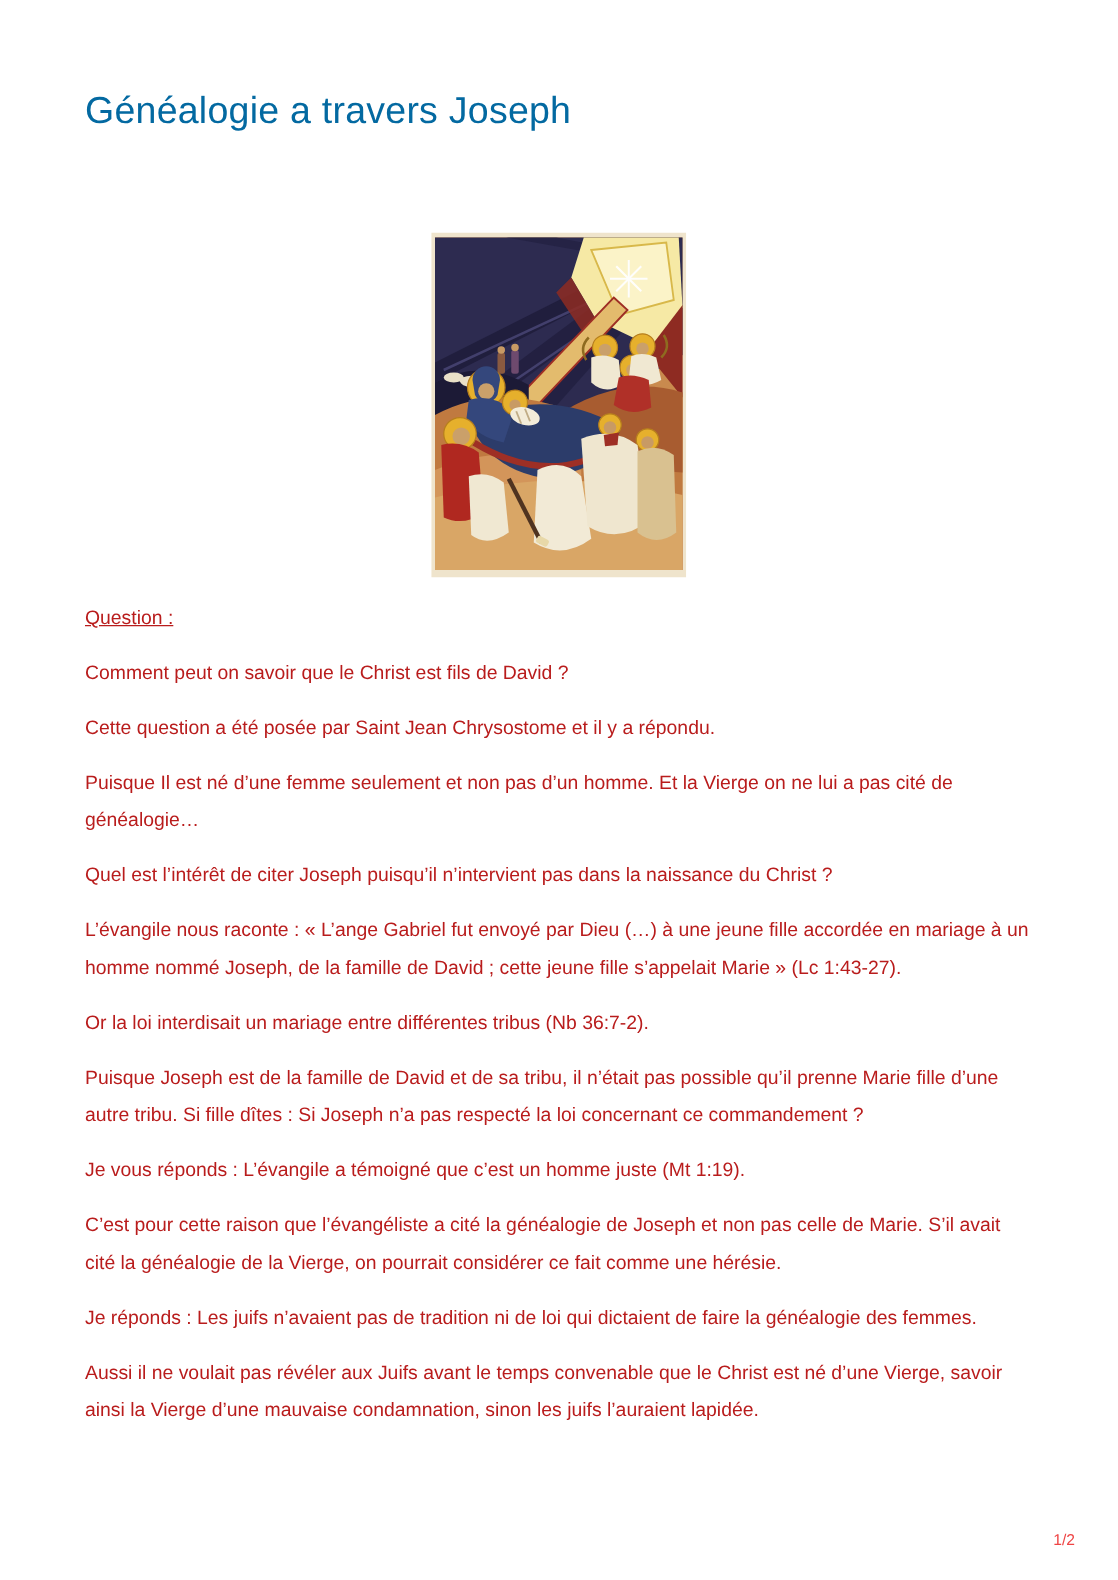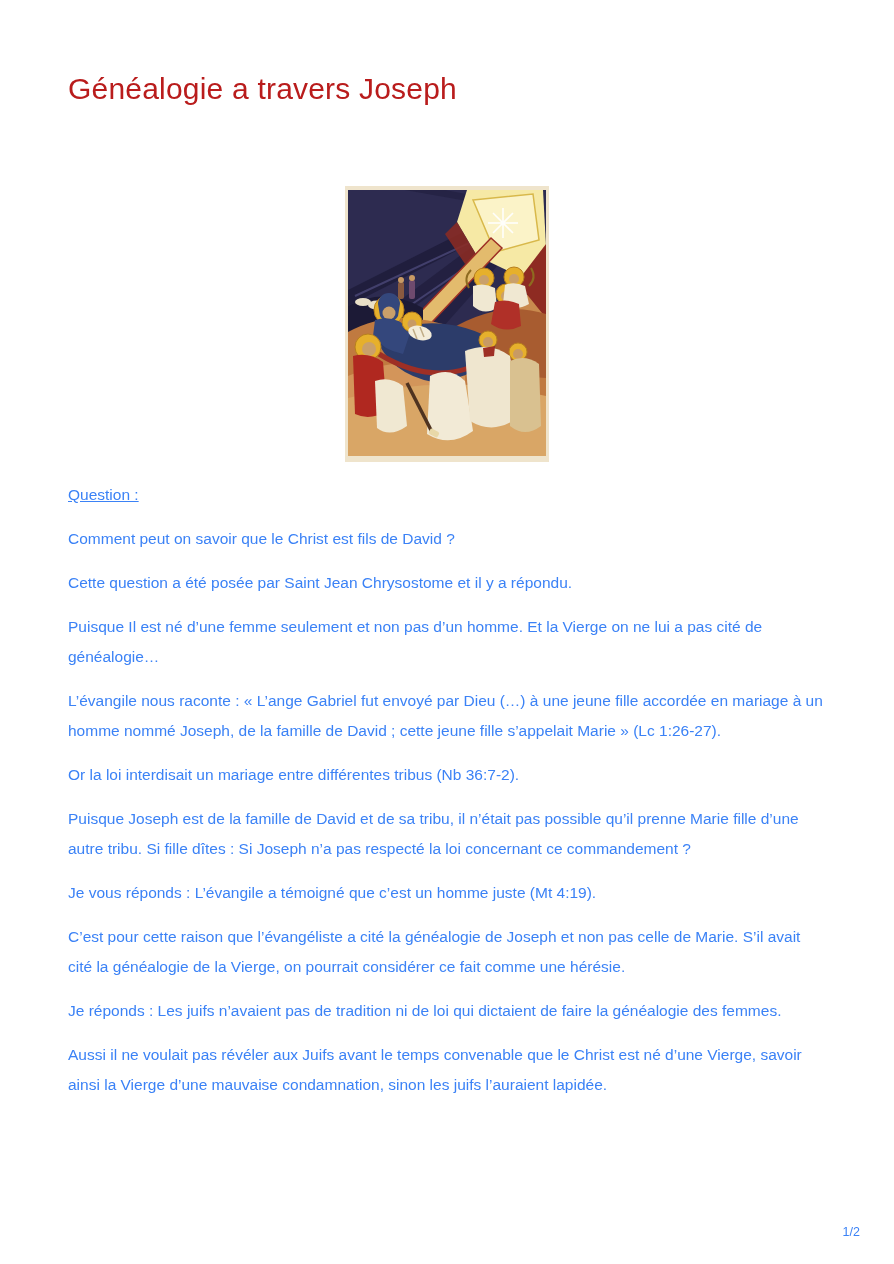--- a/index.html
+++ b/index.html
@@ -9,46 +9,46 @@
     height: 1264px;
     background: #ffffff;
     font-family: "Liberation Sans", sans-serif;
     overflow: hidden;
   }
   .content { padding: 72px 69px 0 68px; }
   h1.doc-title {
     margin: 0;
     font-size: 30px;
     font-weight: 400;
-    color: #b91c1c;
+    color: #0369a1;
     letter-spacing: 0.2px;
     line-height: 34px;
   }
   figure.icon-figure {
     margin: 80px auto 0 auto;
     width: 204px;
     height: 276px;
     padding: 0;
     display: block;
   }
   figure.icon-figure svg { display: block; width: 204px; height: 276px; }
   .body-text {
     margin-top: 18px;
     font-size: 15.5px;
     line-height: 30px;
-    color: #3b82f6;
+    color: #b91c1c;
   }
   .body-text p { margin: 0 0 14px 0; }
   .body-text p.label { text-decoration: underline; }
   .page-number {
     position: absolute;
     top: 1224px;
     right: 34px;
     font-size: 12.5px;
-    color: #3b82f6;
+    color: #ef4444;
     line-height: 16px;
   }
 </style>
 </head>
 <body>
 
 <div class="page">
   <div class="content">
 
     <h1 class="doc-title">Généalogie a travers Joseph</h1>
@@ -148,24 +148,25 @@
         <line x1="62" y1="197" x2="88" y2="248" stroke="#4f3320" stroke-width="3.5"></line>
         <rect x="84" y="244" width="10" height="6" rx="2" fill="#e8d8a8" transform="rotate(28 89 247)"></rect>
       </svg>
     </figure>
 
     <div class="body-text">
       <p class="label">Question :</p>
       <p>Comment peut on savoir que le Christ est fils de David ?</p>
       <p>Cette question a été posée par Saint Jean Chrysostome et il y a répondu.</p>
       <p>Puisque Il est né d’une femme seulement et non pas d’un homme. Et la Vierge on ne lui a pas cité de généalogie…</p>
-      <p>L’évangile nous raconte : « L’ange Gabriel fut envoyé par Dieu (…) à une jeune fille accordée en mariage à un homme nommé Joseph, de la famille de David ; cette jeune fille s’appelait Marie » (Lc 1:26-27).</p>
+      <p>Quel est l’intérêt de citer Joseph puisqu’il n’intervient pas dans la naissance du Christ ?</p>
+      <p>L’évangile nous raconte : « L’ange Gabriel fut envoyé par Dieu (…) à une jeune fille accordée en mariage à un homme nommé Joseph, de la famille de David ; cette jeune fille s’appelait Marie » (Lc 1:43-27).</p>
       <p>Or la loi interdisait un mariage entre différentes tribus (Nb 36:7-2).</p>
       <p>Puisque Joseph est de la famille de David et de sa tribu, il n’était pas possible qu’il prenne Marie fille d’une autre tribu. Si fille dîtes : Si Joseph n’a pas respecté la loi concernant ce commandement ?</p>
-      <p>Je vous réponds : L’évangile a témoigné que c’est un homme juste (Mt 4:19).</p>
+      <p>Je vous réponds : L’évangile a témoigné que c’est un homme juste (Mt 1:19).</p>
       <p>C’est pour cette raison que l’évangéliste a cité la généalogie de Joseph et non pas celle de Marie. S’il avait cité la généalogie de la Vierge, on pourrait considérer ce fait comme une hérésie.</p>
       <p>Je réponds : Les juifs n’avaient pas de tradition ni de loi qui dictaient de faire la généalogie des femmes.</p>
       <p>Aussi il ne voulait pas révéler aux Juifs avant le temps convenable que le Christ est né d’une Vierge, savoir ainsi la Vierge d’une mauvaise condamnation, sinon les juifs l’auraient lapidée.</p>
     </div>
   </div>
 
   <div class="page-number">1/2</div>
 </div>
 
 </body></html>

